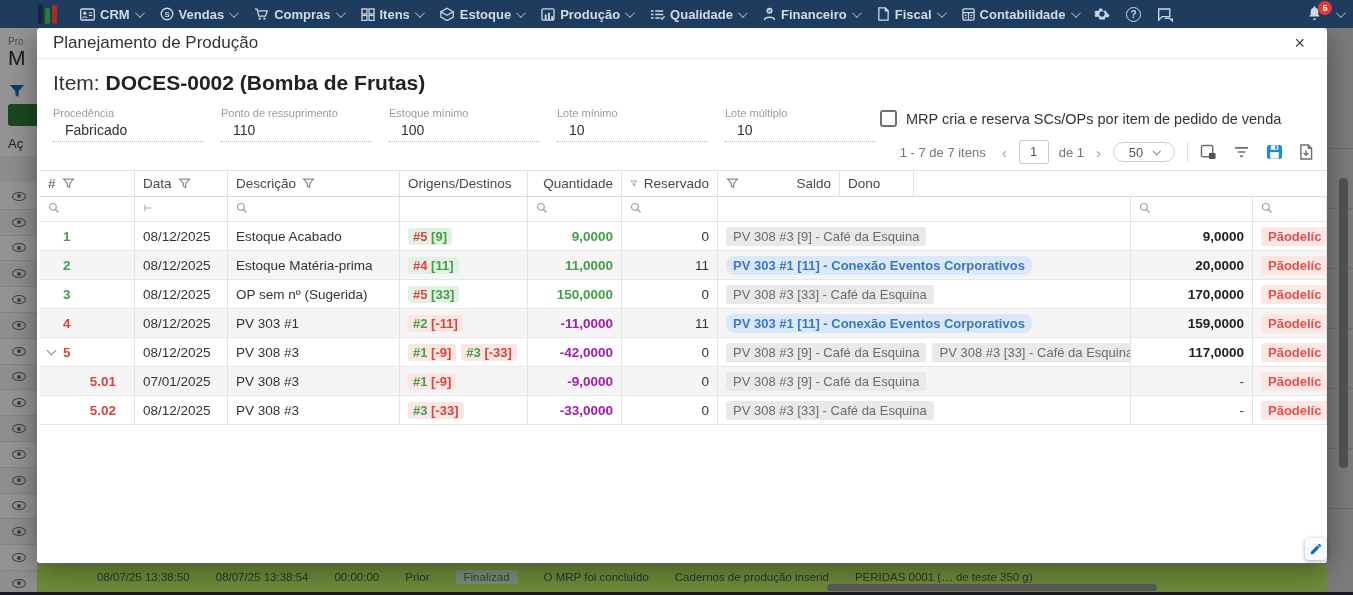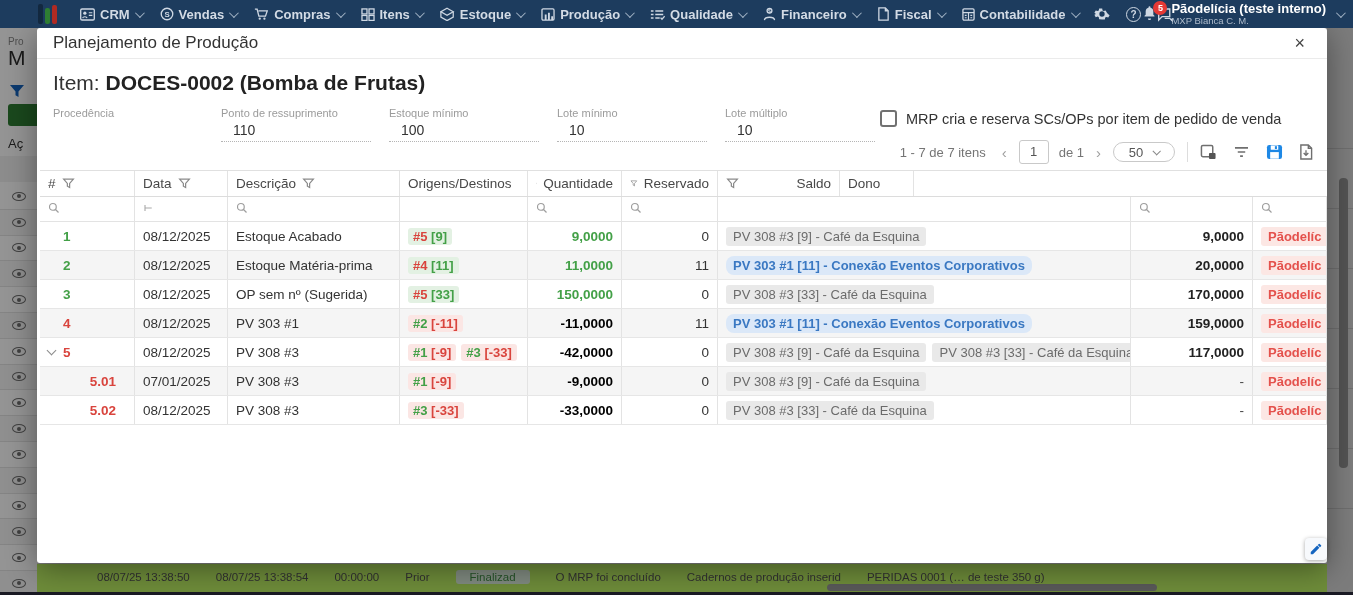--- a/index.html
+++ b/index.html
@@ -52,21 +52,21 @@
   .eye::after { content:""; position:absolute; left:3.5px; top:1.5px; width:4px; height:4px;
     border-radius:50%; background:#6f6f6f; }
   .bg-right { position:absolute; right:0; top:0; width:26px; height:100%; background:#d6d6d6; }
   .bg-right .line { position:absolute; left:0; width:100%; height:1px; background:#bdbdbd; }
   .bg-scroll-v { position:absolute; right:5px; top:150px; width:9px; height:290px;
     background:#8f8f8f; border-radius:4px; }
   .bg-bottom { position:absolute; left:37px; right:26px; bottom:0; height:32px; background:#bef264;
     border-top:1px solid #ddd; overflow:hidden; }
   .bg-bottom-row { display:flex; align-items:center; gap:26px; padding:6px 0 0 60px;
     font-size:11.5px; color:#555; white-space:nowrap; }
-  .bg-chip-green { background:#dff0df; color:#3f8f44; padding:1px 14px; border-radius:3px; }
+  .bg-chip-green { background:#dff0df; color:#3f8f44; padding:1px 8px; border-radius:3px; }
   .bg-scroll-h { position:absolute; left:790px; bottom:4px; width:330px; height:7px;
     background:#9a9a9a; border-radius:4px; }
   .bg-baseline { position:absolute; left:0; right:0; bottom:0; height:3px; background:#2e2e3e; }
 
   .overlay { position:absolute; inset:28px 0 0 0; background:rgba(0,0,0,0.42); z-index:10; }
 
   
   .modal { position:absolute; left:37px; top:28px; width:1290px; height:535px; background:#fff;
     z-index:30; border-radius:3px; box-shadow:0 6px 30px rgba(0,0,0,0.4); overflow:hidden; }
   .modal-head { height:31px; display:flex; align-items:center; justify-content:space-between;
@@ -118,21 +118,21 @@
   .cell-num .num { font-weight:bold; }
   .num.green { color:#43a047; }
   .num.red { color:#d9443d; }
   .cell-num.child { justify-content:flex-end; padding-right:18px; }
   .exp-chev { width:7px; height:7px; border-right:1.5px solid #8b8b8b; border-bottom:1.5px solid #8b8b8b;
     transform:rotate(45deg); margin:-3px 4px 0 0; flex:none; }
   .exp-spacer { width:11px; flex:none; }
   .al-r { justify-content:flex-end; text-align:right; }
   .qty { font-weight:bold; }
   .qty.green { color:#43a047; }
-  .qty.red { color:#000000; }
+  .qty.red { color:#a21caf; }
   .saldo { font-weight:bold; color:#222; }
   .saldo.dash { font-weight:normal; color:#444; }
   .tag-chip { padding:1px 5px; border-radius:3px; font-size:13px; font-weight:bold; margin-right:5px; }
   .tag-chip.bg-green { background:#e3f1e3; }
   .tag-chip.bg-red { background:#fbe6e4; }
   .tp-red { color:#d9443d; }
   .tp-green { color:#43a047; }
   .oi-chip { padding:2px 7px; border-radius:3px; font-size:13px; margin-right:6px; }
   .oi-chip.gray { background:#e9e9e9; color:#6b6b6b; }
   .oi-chip.blue { background:#dbe8f8; color:#3a78c2; font-weight:bold;border-radius:8px; }
@@ -351,40 +351,37 @@
           </svg>
       </div>
     </div>
     <div class="nav-right">
       <div class="bell-wrap">
         <svg width="17" height="18" viewBox="0 0 24 24">
             <path fill="#cfd8e3" d="M12 22a2.3 2.3 0 0 0 2.3-2.3H9.7A2.3 2.3 0 0 0 12 22Zm7-5v-1l-1.6-1.6V10a5.4 5.4 0 0 0-4-5.3V4a1.4 1.4 0 1 0-2.8 0v.7a5.4 5.4 0 0 0-4 5.3v4.4L5 16v1Z"></path>
           </svg>
         <span class="badge">5</span>
       </div>
-      <div class="user-block">
-        <div class="user-name">Pãodelícia (teste interno)</div>
-        <div class="user-org">MXP Bianca C. M.</div>
-      </div>
       <span class="chev"></span>
     </div>
   </div>
 
   <div class="modal">
     <div class="modal-head">
       <div class="modal-title">Planejamento de Produção</div>
       <div class="close-x">×</div>
     </div>
     <div class="item-line">
       <span>Item:</span>
       <b>DOCES-0002 (Bomba de Frutas)</b>
     </div>
     <div class="fields-row" id="fields-row">
         <div class="field">
           <div class="f-label">Procedência</div>
+          <div class="f-value">Fabricado</div>
         </div>
         <div class="field">
           <div class="f-label">Ponto de ressuprimento</div>
           <div class="f-value">110</div>
         </div>
         <div class="field">
           <div class="f-label">Estoque mínimo</div>
           <div class="f-value">100</div>
         </div>
         <div class="field">

